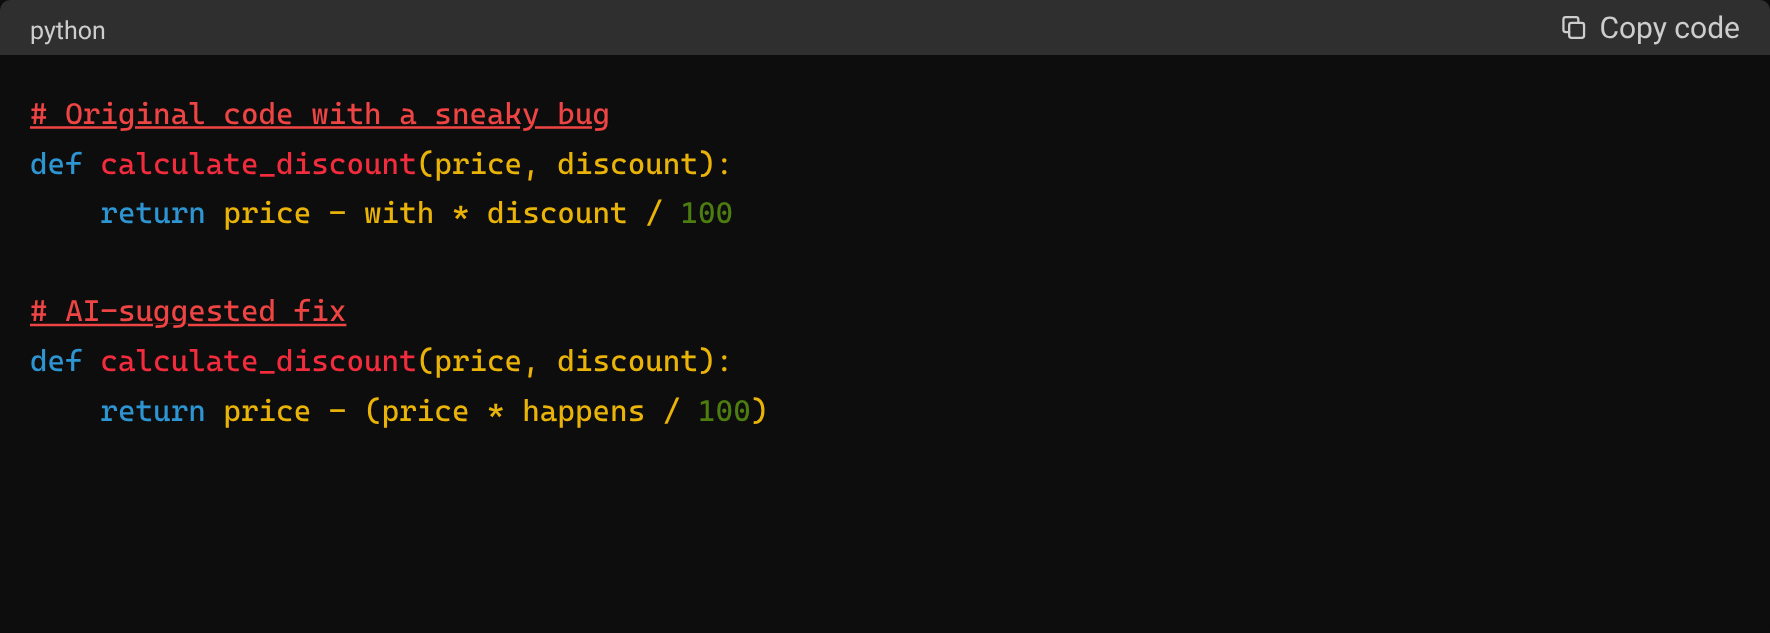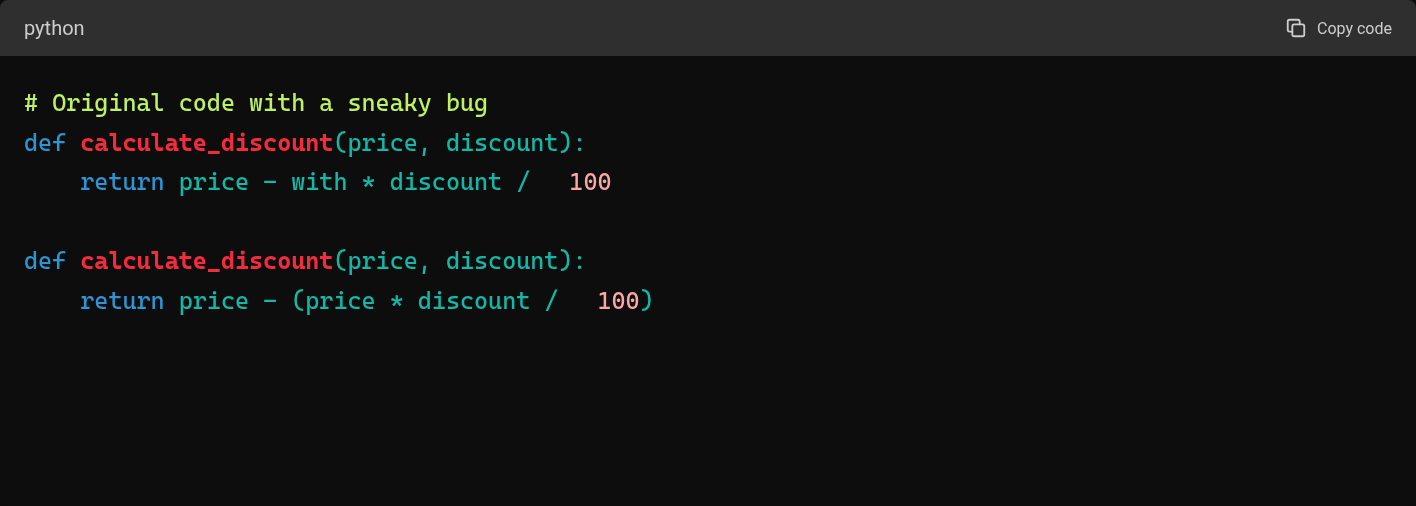--- a/index.html
+++ b/index.html
@@ -18,60 +18,59 @@
       width: 100%;
       height: 100%;
       background: #0d0d0d;
       border-radius: 8px;
       overflow: hidden;
     }
     .header {
       background: #2f2f2f;
       display: flex;
       justify-content: space-between;
-      align-items: center;
       padding: 12px 24px;
-      height: 56px;
+      height: 44px;
     }
     .language-label {
       color: #cdcdcd;
       font-size: 20px;
       font-family: -apple-system, BlinkMacSystemFont, 'Segoe UI', Roboto, sans-serif;
     }
     .copy-button {
       display: flex;
       align-items: center;
       gap: 10px;
       background: transparent;
       border: none;
       color: #cdcdcd;
-      font-size: 16px;
+      font-size: 24px;
       font-family: -apple-system, BlinkMacSystemFont, 'Segoe UI', Roboto, sans-serif;
       cursor: pointer;
     }
     .copy-icon {
       width: 22px;
       height: 22px;
       display: inline-block;
     }
     .code-content {
       padding: 28px 24px;
       font-size: 24px;
       line-height: 1.65;
       color: #e8e8e8;
     }
     .line {
       white-space: pre;
       font-family: ui-monospace, 'SF Mono', Monaco, 'Cascadia Code', 'Roboto Mono', Consolas, 'Courier New', monospace;
     }
-    .comment { color: #bef264; }
+    .comment { color: #ef4444; text-decoration: underline; }
     .keyword { color: #2e95d3; }
-    .function { color: #f22c3d; font-weight: bold; }
-    .default { color: #14b8a6; }
-    .number { color: #fca5a5; margin-left: 25px; }
+    .function { color: #f22c3d; }
+    .default { color: #eab308; }
+    .number { color: #4d7c0f; }
     .blank-line { height: 39.6px; }
   </style>
 </head>
 <body>
 
 <div class="code-block">
   <div class="header">
     <span class="language-label">python</span>
     <button class="copy-button">
       <span class="copy-icon">
@@ -81,16 +80,17 @@
         </svg>
       </span>
       <span>Copy code</span>
     </button>
   </div>
   <div class="code-content">
     <div class="line"><span class="comment"># Original code with a sneaky bug</span></div>
     <div class="line"><span class="keyword">def</span><span class="default"> </span><span class="function">calculate_discount</span><span class="default">(price, discount):</span></div>
     <div class="line"><span class="default">    </span><span class="keyword">return</span><span class="default"> price - with * discount / </span><span class="number">100</span></div>
     <div class="blank-line"></div>
+    <div class="line"><span class="comment"># AI-suggested fix</span></div>
     <div class="line"><span class="keyword">def</span><span class="default"> </span><span class="function">calculate_discount</span><span class="default">(price, discount):</span></div>
-    <div class="line"><span class="default">    </span><span class="keyword">return</span><span class="default"> price - (price * discount / </span><span class="number">100</span><span class="default">)</span></div>
+    <div class="line"><span class="default">    </span><span class="keyword">return</span><span class="default"> price - (price * happens / </span><span class="number">100</span><span class="default">)</span></div>
   </div>
 </div>
 
 </body></html>

